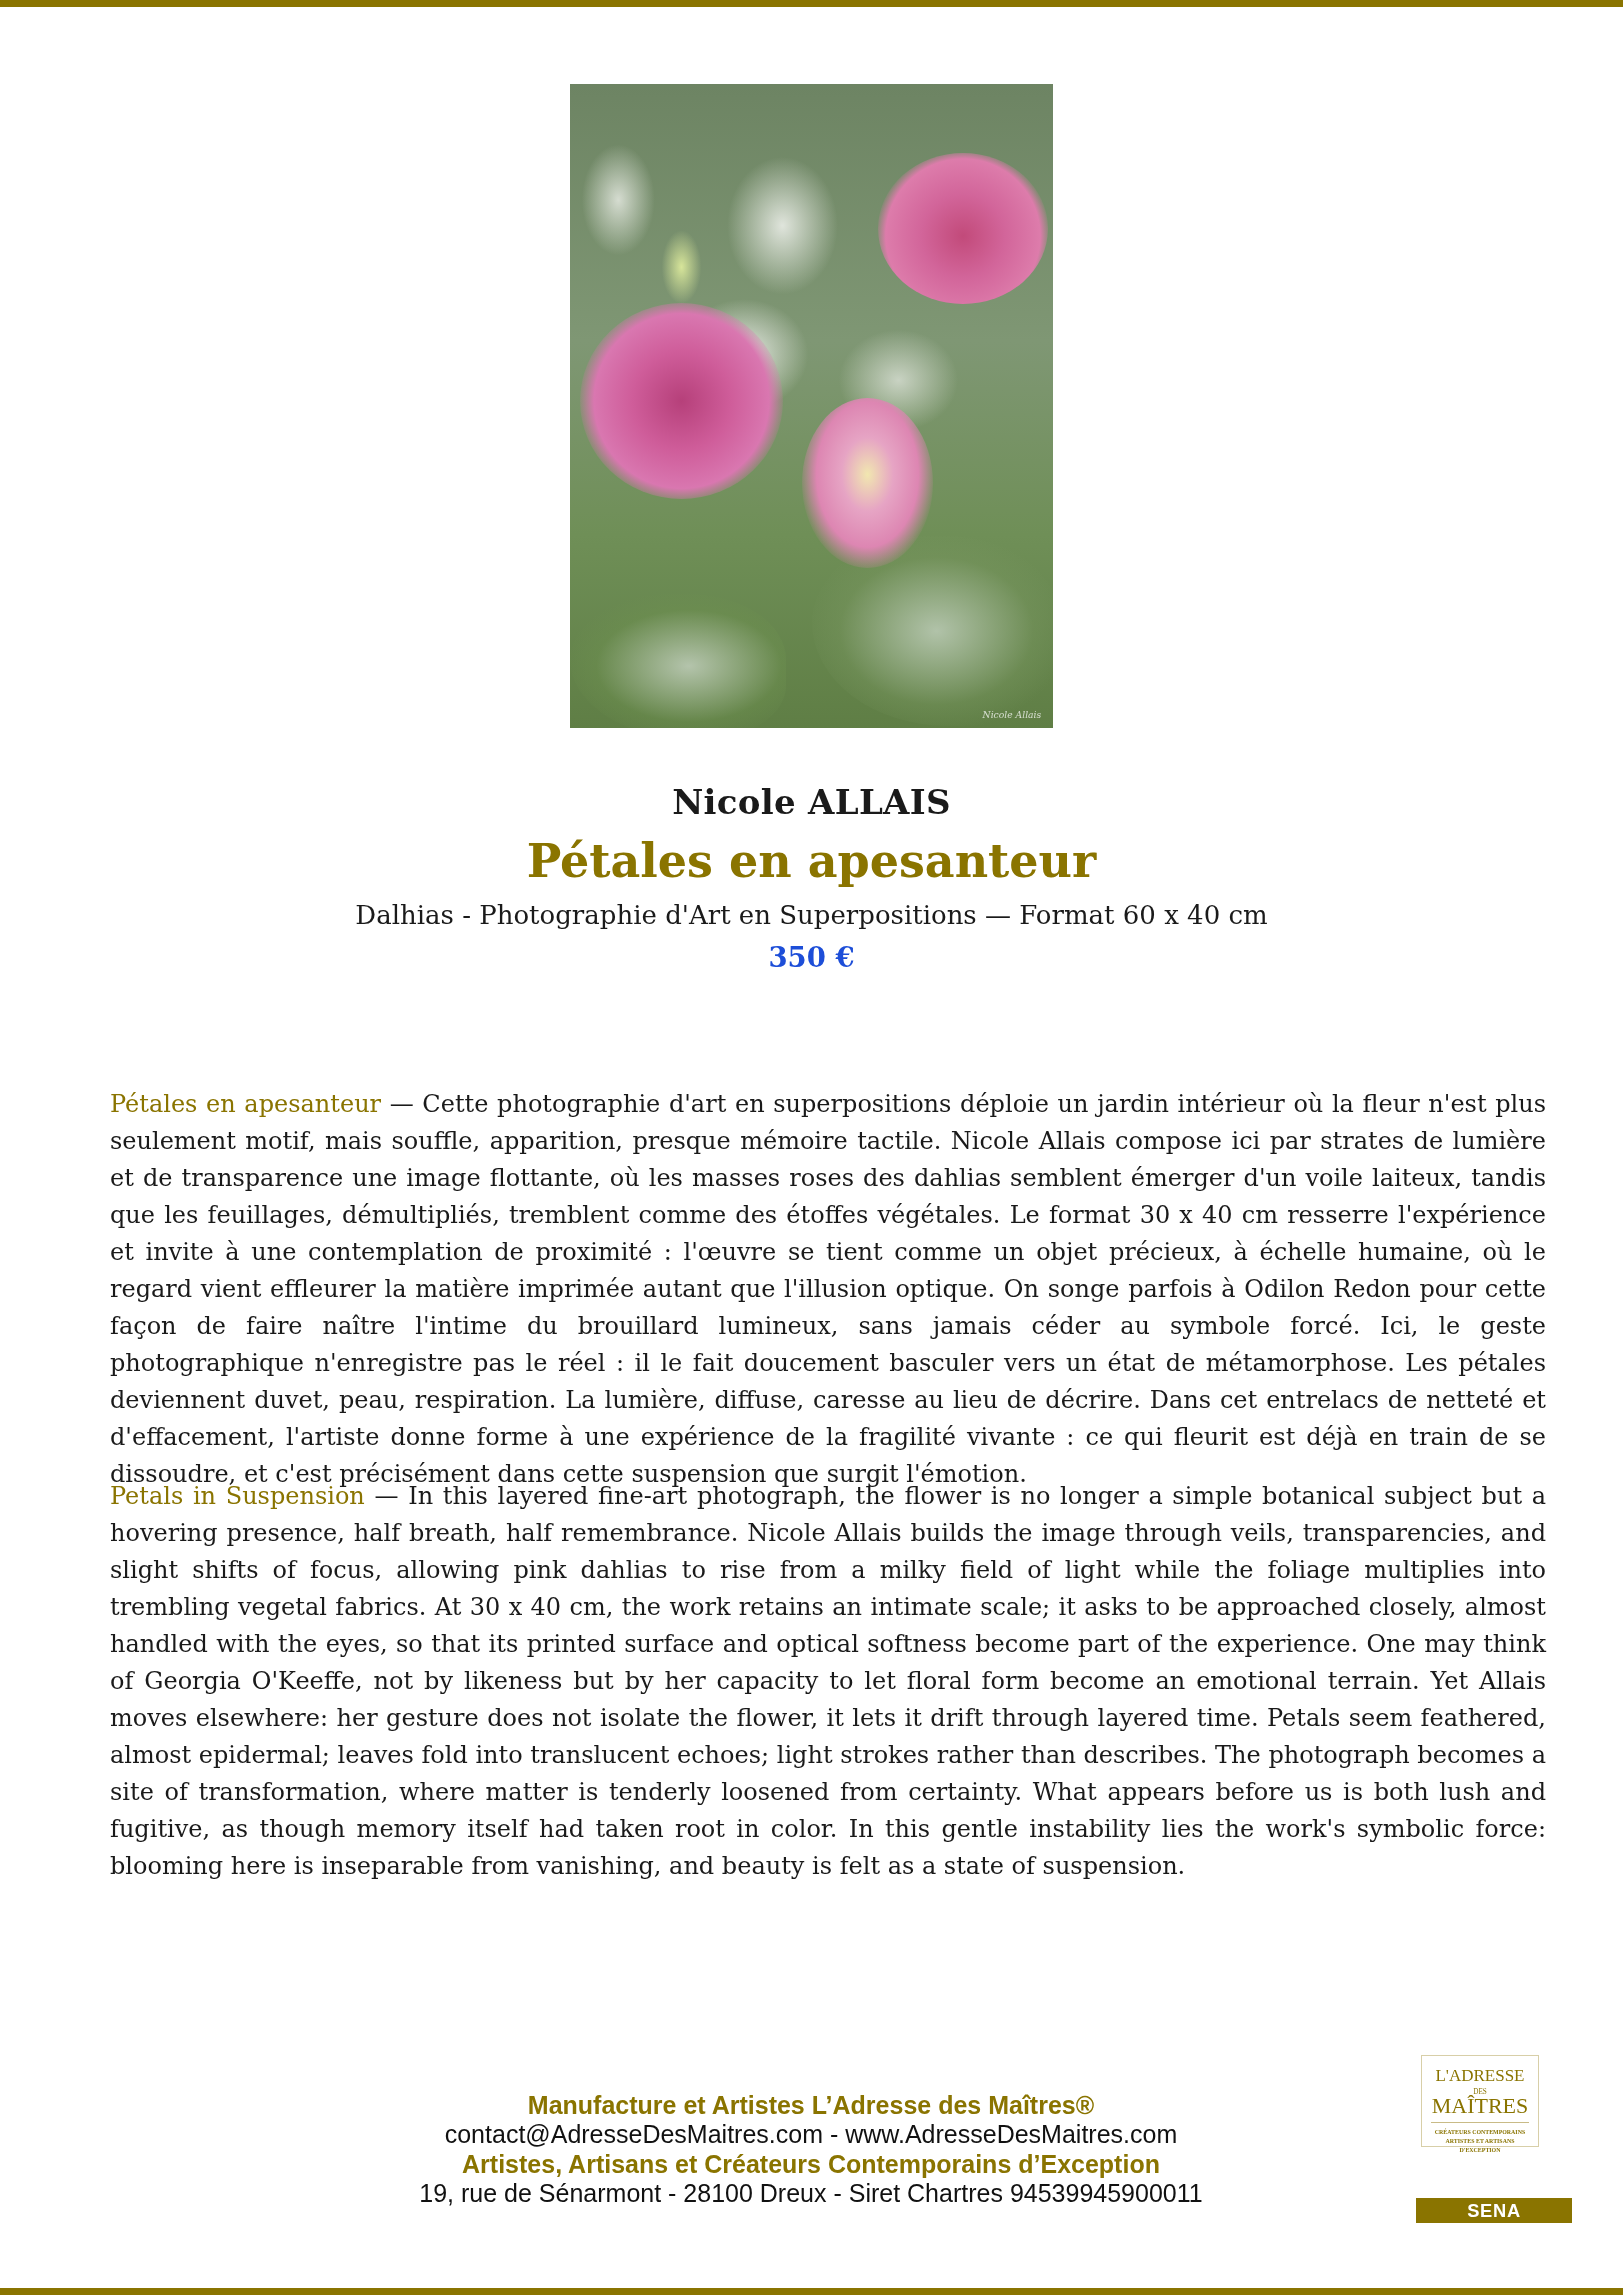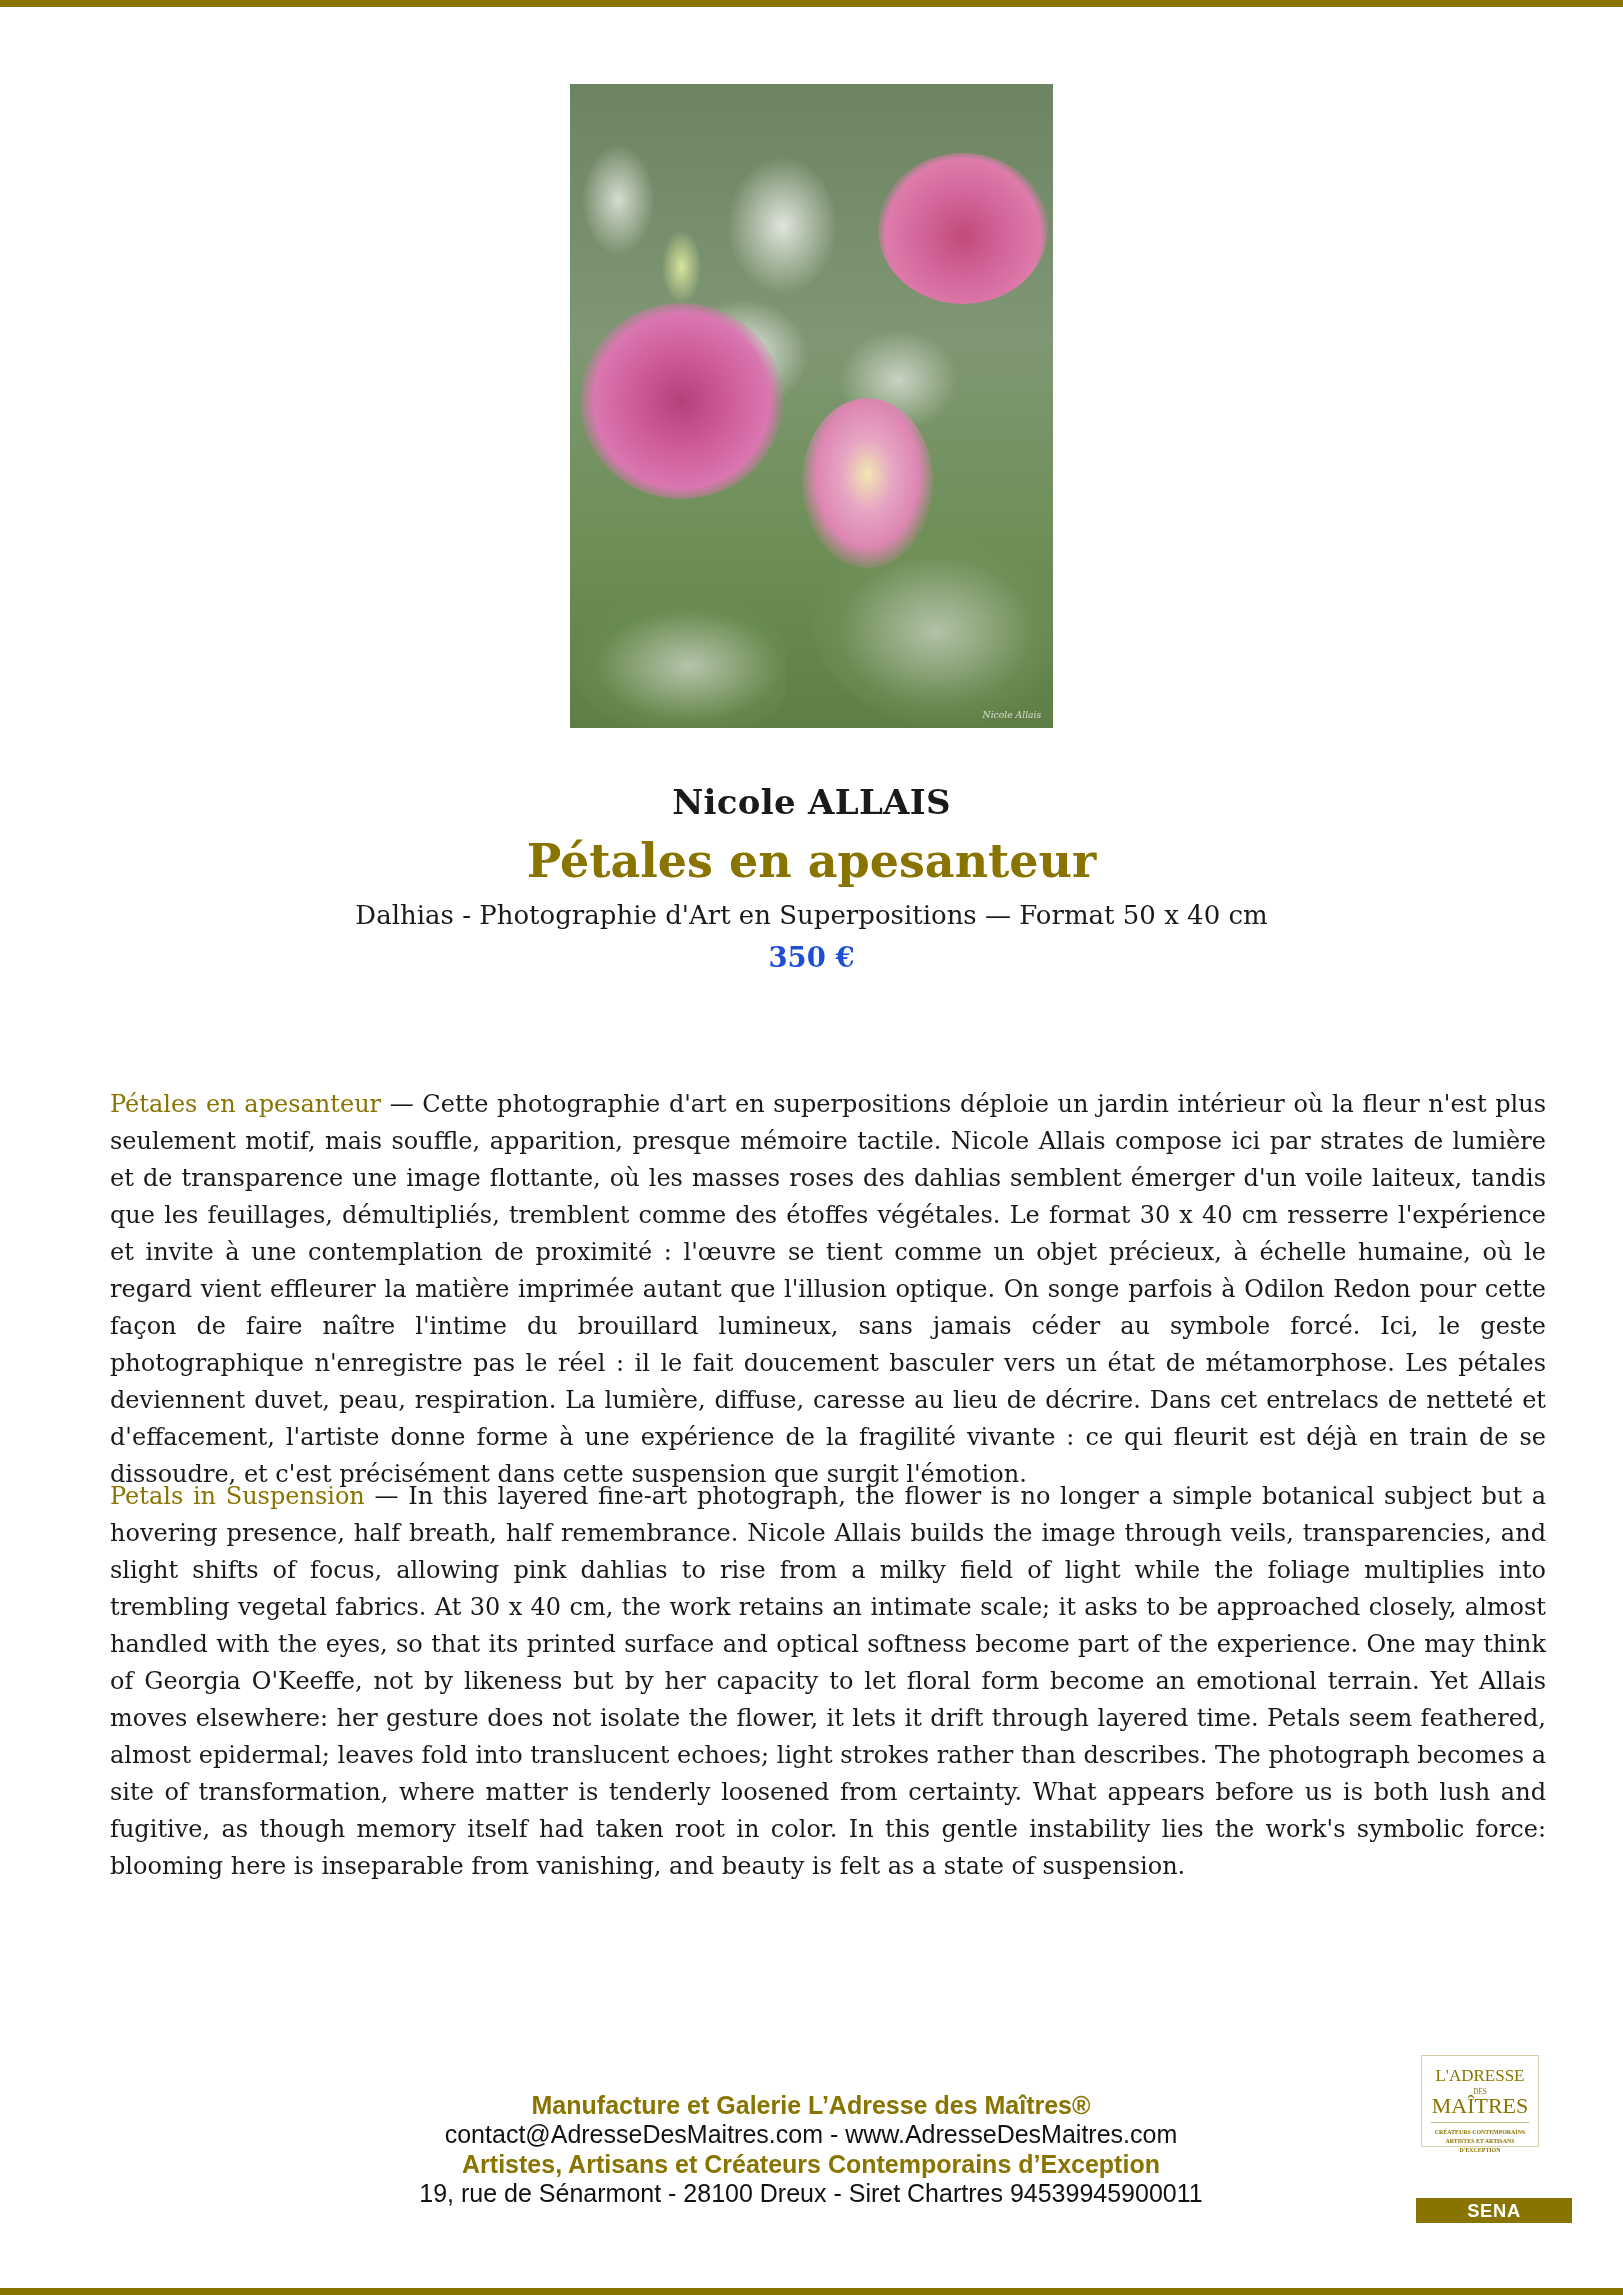--- a/index.html
+++ b/index.html
@@ -85,29 +85,29 @@
   <div class="bud"></div>
   <div class="flower f2"></div>
   <div class="fern a"></div>
   <div class="fern b"></div>
   <div class="flower f3"></div>
   <span class="signature">Nicole Allais</span>
 </div>
 
 <div class="center-block artist">Nicole ALLAIS</div>
 <div class="center-block title">Pétales en apesanteur</div>
-<div class="center-block subtitle">Dalhias - Photographie d'Art en Superpositions — Format 50 x 40 cm</div>
+<div class="center-block subtitle">Dalhias - Photographie d'Art en Superpositions — Format 60 x 40 cm</div>
 <div class="center-block price">350 €</div>
 
 <p class="desc fr"><span class="lead">Pétales en apesanteur</span><span> — Cette photographie d'art en superpositions déploie un jardin intérieur où la fleur n'est plus seulement motif, mais souffle, apparition, presque mémoire tactile. Nicole Allais compose ici par strates de lumière et de transparence une image flottante, où les masses roses des dahlias semblent émerger d'un voile laiteux, tandis que les feuillages, démultipliés, tremblent comme des étoffes végétales. Le format 30 x 40 cm resserre l'expérience et invite à une contemplation de proximité : l'œuvre se tient comme un objet précieux, à échelle humaine, où le regard vient effleurer la matière imprimée autant que l'illusion optique. On songe parfois à Odilon Redon pour cette façon de faire naître l'intime du brouillard lumineux, sans jamais céder au symbole forcé. Ici, le geste photographique n'enregistre pas le réel : il le fait doucement basculer vers un état de métamorphose. Les pétales deviennent duvet, peau, respiration. La lumière, diffuse, caresse au lieu de décrire. Dans cet entrelacs de netteté et d'effacement, l'artiste donne forme à une expérience de la fragilité vivante : ce qui fleurit est déjà en train de se dissoudre, et c'est précisément dans cette suspension que surgit l'émotion.</span></p>
 
 <p class="desc en"><span class="lead">Petals in Suspension</span><span> — In this layered fine-art photograph, the flower is no longer a simple botanical subject but a hovering presence, half breath, half remembrance. Nicole Allais builds the image through veils, transparencies, and slight shifts of focus, allowing pink dahlias to rise from a milky field of light while the foliage multiplies into trembling vegetal fabrics. At 30 x 40 cm, the work retains an intimate scale; it asks to be approached closely, almost handled with the eyes, so that its printed surface and optical softness become part of the experience. One may think of Georgia O'Keeffe, not by likeness but by her capacity to let floral form become an emotional terrain. Yet Allais moves elsewhere: her gesture does not isolate the flower, it lets it drift through layered time. Petals seem feathered, almost epidermal; leaves fold into translucent echoes; light strokes rather than describes. The photograph becomes a site of transformation, where matter is tenderly loosened from certainty. What appears before us is both lush and fugitive, as though memory itself had taken root in color. In this gentle instability lies the work's symbolic force: blooming here is inseparable from vanishing, and beauty is felt as a state of suspension.</span></p>
 
 <div class="footer" style="top: 2091px;">
-  <span class="line gold">Manufacture et Galerie L’Adresse des Maîtres®</span>
+  <span class="line gold">Manufacture et Artistes L’Adresse des Maîtres®</span>
   <span class="line plain">contact@AdresseDesMaitres.com - www.AdresseDesMaitres.com</span>
   <span class="line gold">Artistes, Artisans et Créateurs Contemporains d’Exception</span>
   <span class="line plain">19, rue de Sénarmont - 28100 Dreux - Siret Chartres 94539945900011</span>
 </div>
 
 <div class="logo">
   <div class="l1">L'ADRESSE</div>
   <div class="l2">DES</div>
   <div class="l3">MAÎTRES</div>
   <div class="rule"></div>

